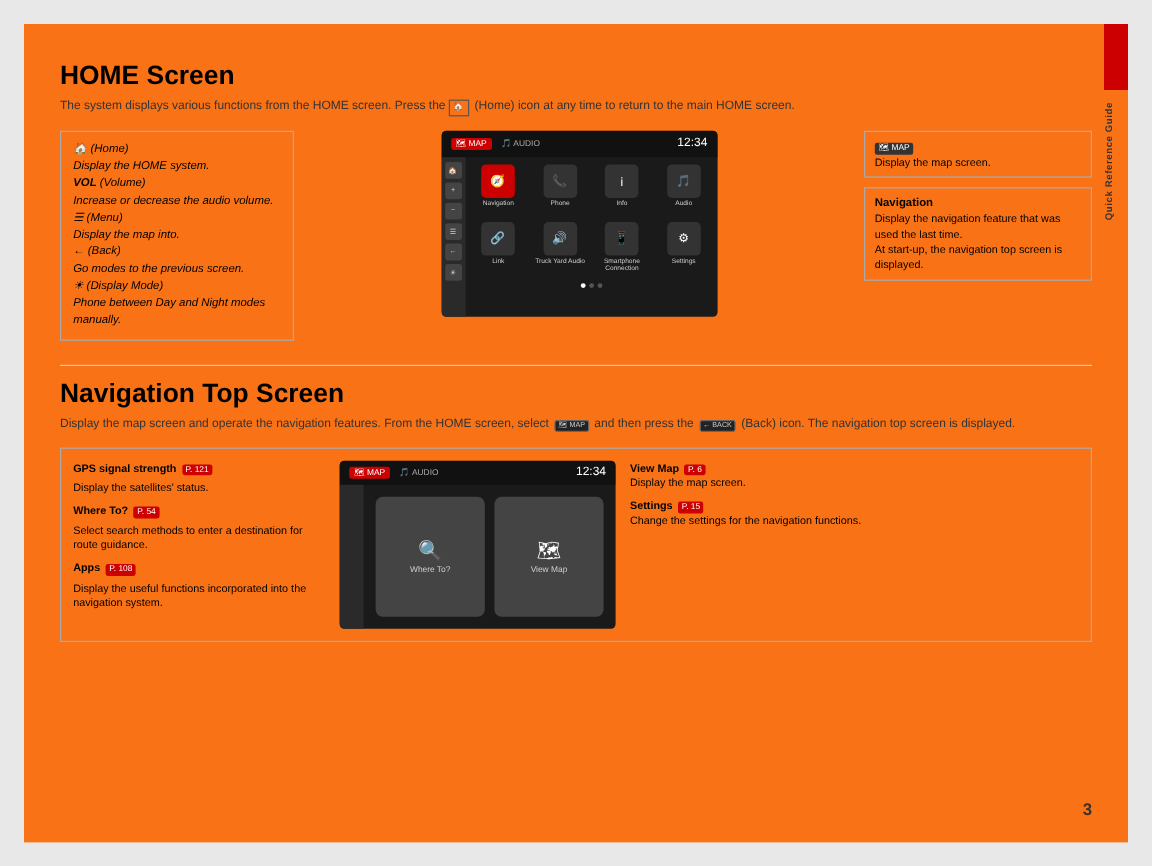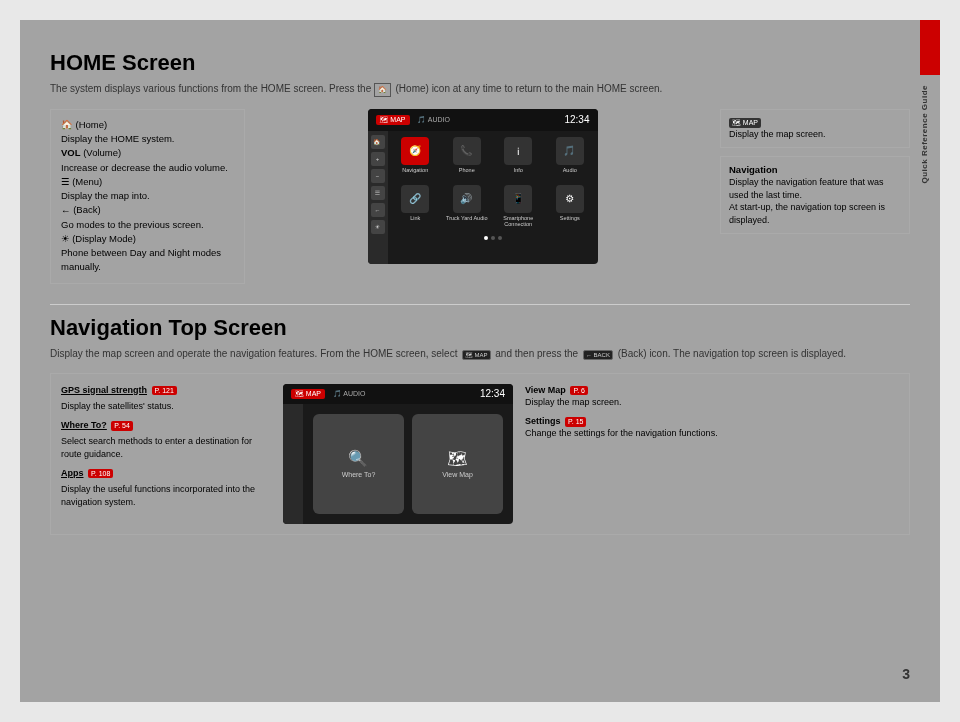--- a/index.html
+++ b/index.html
@@ -5,21 +5,21 @@
     * { box-sizing: border-box; margin: 0; padding: 0; }
     body {
       background: #e8e8e8;
       font-family: Arial, sans-serif;
       width: 960px;
       height: 722px;
       overflow: hidden;
       display: flex;
     }
     .page-container {
-      background: #a3a3a3;
+      background: #f97316;
       margin: 20px;
       flex: 1;
       position: relative;
       padding: 30px 30px 30px 30px;
     }
     .page-number {
       position: absolute;
       bottom: 20px;
       right: 30px;
       font-size: 14px;
@@ -48,20 +48,21 @@
       gap: 15px;
       align-items: flex-start;
     }
     .home-left-box {
       border: 1px solid #aaa;
       padding: 8px 10px;
       width: 195px;
       font-size: 9.5px;
       line-height: 1.5;
       flex-shrink: 0;
+      font-style: italic;
     }
     .home-left-box .bold { font-weight: bold; }
     .home-center {
       flex: 1;
       display: flex;
       justify-content: center;
       align-items: flex-start;
     }
     .screen-mockup {
       width: 230px;
@@ -219,21 +220,21 @@
     }
     .nav-top-left {
       width: 210px;
       flex-shrink: 0;
     }
     .nav-top-label {
       font-size: 9px;
       margin-bottom: 4px;
       line-height: 1.4;
     }
-    .nav-top-label .bold { font-weight: bold; text-decoration: underline; }
+    .nav-top-label .bold { font-weight: bold; }
     .nav-top-label .ref {
       display: inline-block;
       background: #cc0000;
       color: white;
       font-size: 7px;
       padding: 0px 3px;
       border-radius: 2px;
       margin: 0 2px;
     }
     .nav-screen-mockup {

